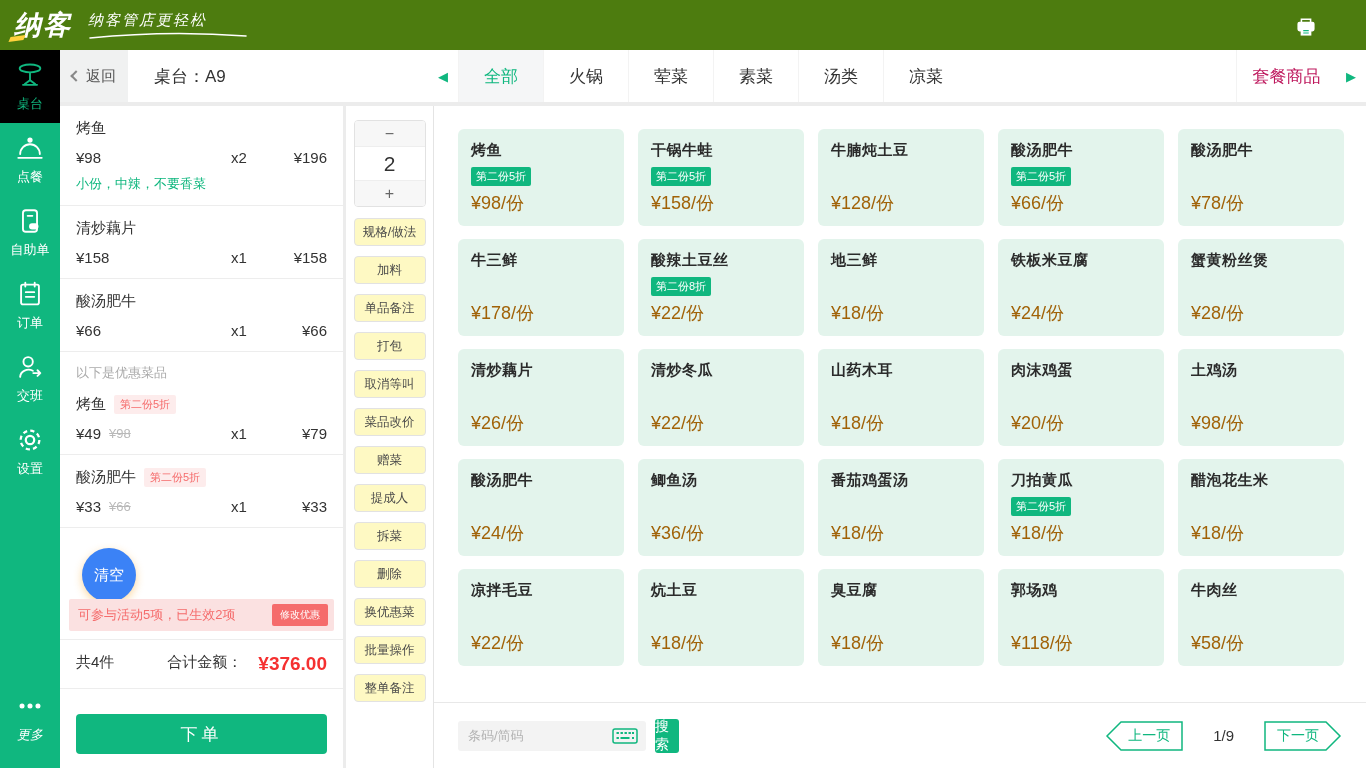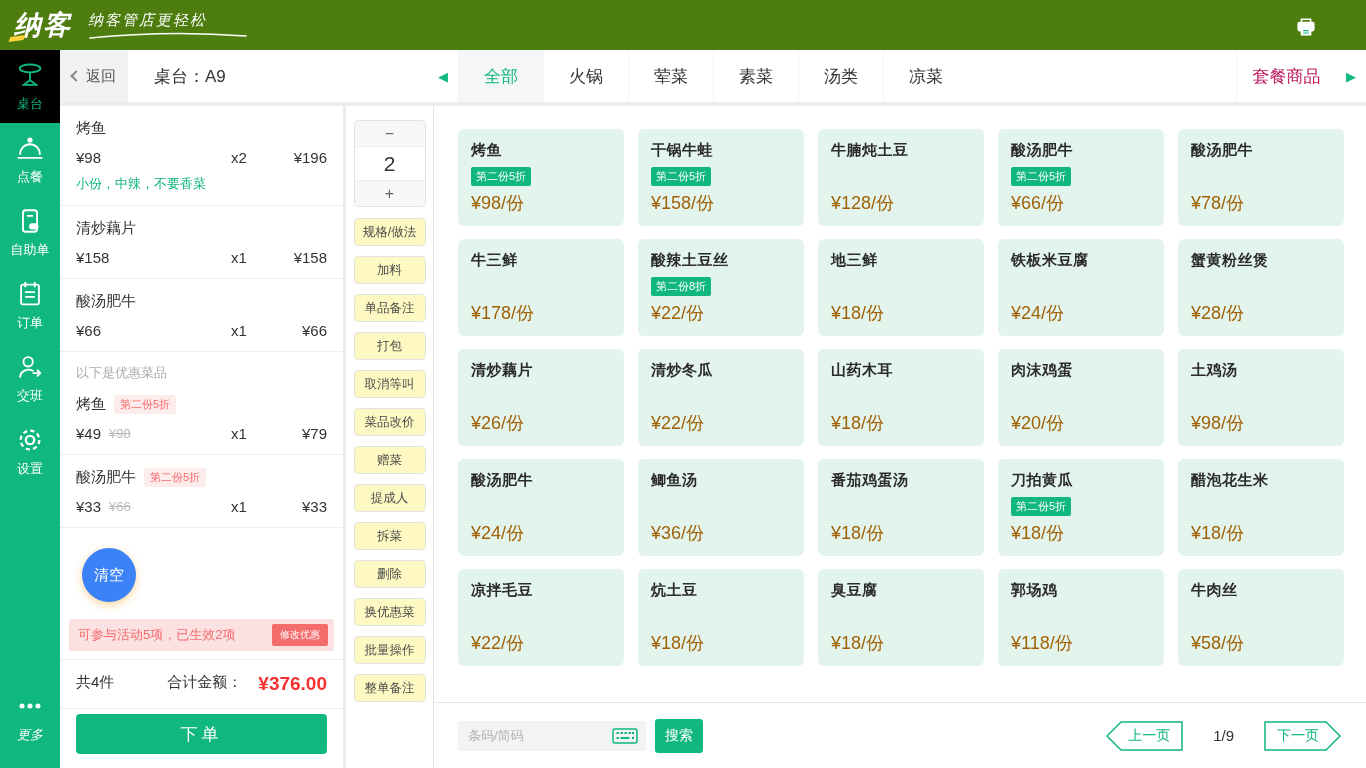--- a/index.html
+++ b/index.html
@@ -59,21 +59,21 @@
   .ci-note { margin-top:9px; color:#10b77f; font-size:13px; }
   .cart-section-label { padding:12px 16px 0; color:#aaa; font-size:13px; }
   .clear-btn { width:54px; height:54px; border-radius:50%; background:#3b82f6; color:#fff; font-size:15px; display:flex; align-items:center; justify-content:center; margin:20px 0 0 22px; cursor:pointer; box-shadow:0 3px 8px rgba(247,166,43,.45); }
   .cart-footer { flex-shrink:0; }
   .promo { display:flex; align-items:center; justify-content:space-between; background:#fbe1e1; color:#f56c6c; font-size:13px; padding:5px 6px 5px 9px; margin:0 9px 8px; border-radius:2px; }
   .promo-btn { background:#f56c6c; color:#fff; font-size:10px; padding:4px 8px; border-radius:2px; cursor:pointer; white-space:nowrap; }
   .totals { display:flex; align-items:baseline; padding:13px 16px; border-top:1px solid #ededed; }
   .totals-count { font-size:15px; color:#333; }
   .totals-right { margin-left:auto; font-size:15px; color:#333; display:flex; align-items:flex-start; gap:16px; }
   .totals-value { color:#f53030; font-size:19px; font-weight:bold; }
-  .submit-wrap { border-top:1px solid #ededed; padding:5px 16px 14px; }
+  .submit-wrap { border-top:1px solid #ededed; padding:25px 16px 14px; }
   .submit-btn { height:40px; background:#10b77f; color:#fff; font-size:17px; border-radius:4px; display:flex; align-items:center; justify-content:center; letter-spacing:4px; cursor:pointer; }
 
   
   .actions-panel { width:88px; background:#fff; border-right:1px solid #e4e4e4; display:flex; flex-direction:column; align-items:center; padding-top:14px; flex-shrink:0; }
   .stepper { width:72px; border:1px solid #e2e2e2; border-radius:4px; overflow:hidden; background:#fff; margin-bottom:11px; flex-shrink:0; }
   .stepper-btn { height:26px; background:#f7f7f7; display:flex; align-items:center; justify-content:center; font-size:16px; color:#666; cursor:pointer; }
   .stepper-btn:first-child { border-bottom:1px solid #eee; }
   .stepper-btn:last-child { border-top:1px solid #eee; }
   .stepper-value { height:33px; display:flex; align-items:center; justify-content:center; font-size:21px; color:#333; }
   .action-btn { width:72px; height:28px; margin-bottom:10px; background:#fef9c3; border:1px solid #e2e2e2; border-radius:4px; font-size:12.5px; color:#4a4a4a; display:flex; align-items:center; justify-content:center; white-space:nowrap; cursor:pointer; flex-shrink:0; }
@@ -86,21 +86,21 @@
   .card-bottom { display:flex; flex-direction:column; align-items:flex-start; }
   .card-badge { background:#10b77f; color:#fff; font-size:11px; padding:2px 5px; border-radius:2px; margin-bottom:5px; }
   .card-price { color:#a16207; font-size:18px; }
 
   
   .menu-footer { margin-top:auto; border-top:1px solid #e8e8e8; height:66px; display:flex; align-items:center; padding:0 22px 0 24px; flex-shrink:0; }
   .search-box { width:188px; height:30px; background:#f3f3f3; border-radius:3px; display:flex; align-items:center; padding:0 8px 0 10px; }
   .search-input { flex:1; min-width:0; border:none; background:transparent; font-size:13px; color:#333; outline:none; font-family:inherit; }
   .search-input::placeholder { color:#b3b3b3; }
   .kb-icon { width:26px; height:16px; cursor:pointer; flex-shrink:0; }
-  .search-btn { width:48px; height:34px; background:#10b77f; color:#fff; font-size:14px; border-radius:3px; margin-left:9px; display:flex; align-items:center; justify-content:center; cursor:pointer; }
+  .search-btn { width:24px; height:34px; background:#10b77f; color:#fff; font-size:14px; border-radius:3px; margin-left:9px; display:flex; align-items:center; justify-content:center; cursor:pointer; }
   .pg { margin-left:auto; display:flex; align-items:center; gap:28px; }
   .pg-btn { position:relative; width:82px; height:34px; cursor:pointer; }
   .pg-btn svg { position:absolute; inset:0; }
   .pg-btn span { position:absolute; inset:0; display:flex; align-items:center; justify-content:center; color:#10b77f; font-size:14px; }
   .pg-prev span { padding-left:10px; }
   .pg-next span { padding-right:10px; }
   .page-ind { font-size:15px; color:#333; }
 </style>
 </head>
 <body>

